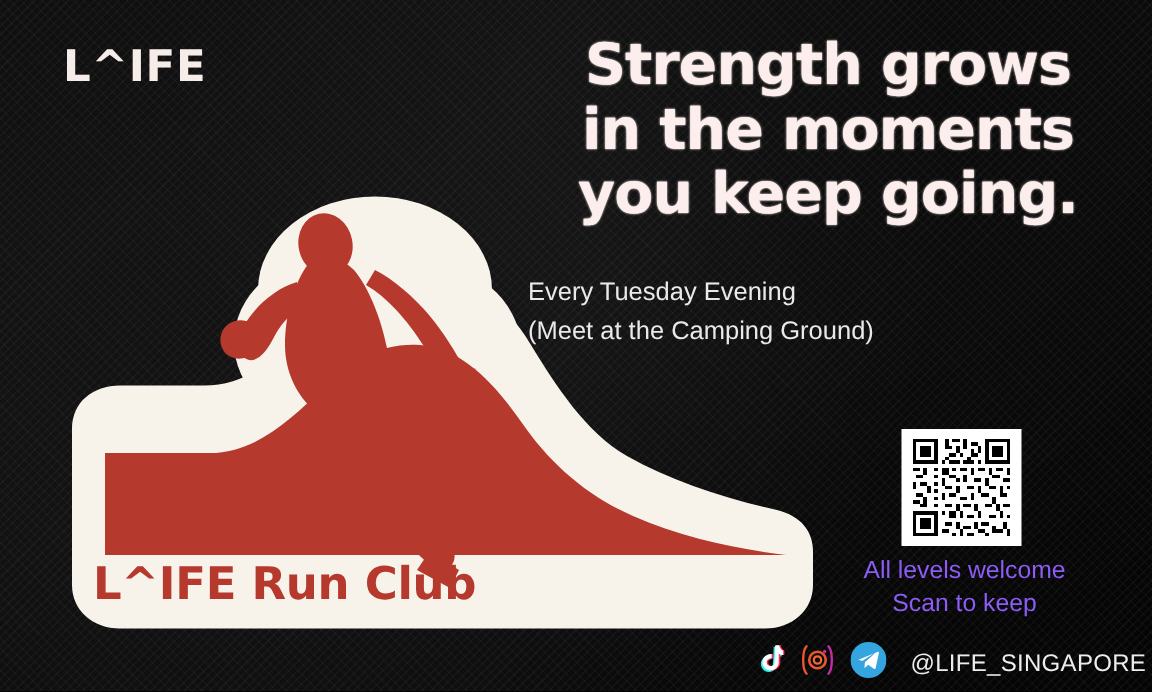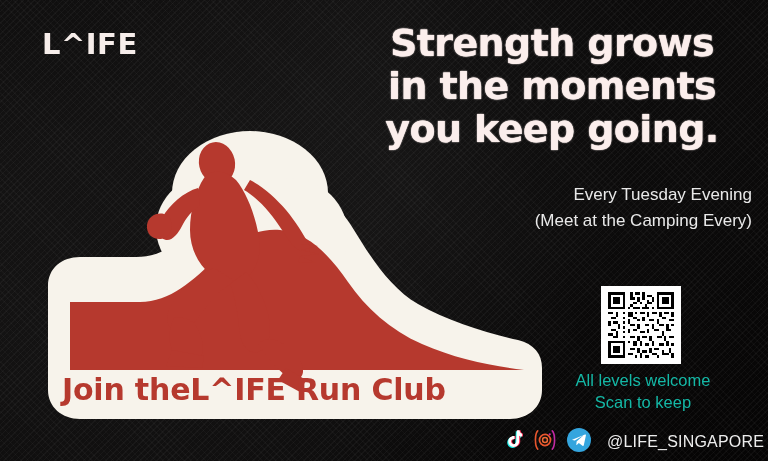--- a/index.html
+++ b/index.html
@@ -52,21 +52,21 @@
   }
   #headline .ln{display:block; white-space:nowrap;}
 
   
   #details{
     position:absolute;
     left:352px; top:182px; width:400px;
     color:#E9E9E9;
     font-size:17px;
     line-height:1.52;
-    text-align:right;
+    text-align:left;
   }
   #details .ln{display:block;}
 
   
   #illustration{
     position:absolute; left:18px; top:118px;
     width:530px; height:305px;
   }
   #illustration svg{display:block; width:100%; height:100%;}
 
@@ -90,21 +90,21 @@
   #qr-wrap{
     position:absolute; left:601px; top:286px;
     width:80px; height:78px;
     background:#fff; padding:4px; box-sizing:border-box;
   }
   #qr{ width:100%; height:100%; display:block; }
 
   #scan-text{
     position:absolute;
     left:548px; top:369px; width:190px;
-    color:#14b8a6;
+    color:#8b5cf6;
     font-size:16.5px;
     line-height:1.35;
     text-align:center;
   }
   #scan-text .ln{display:block;}
 
   
   #socials{
     position:absolute;
     left:504px; top:428px;
@@ -129,21 +129,21 @@
   <div id="headline">
     <span class="ln">Strength grows</span>
     <span class="ln">in the moments</span>
     <span class="ln">you keep going.</span>
   </div>
 
   <div id="logo">L^IFE</div>
 
   <div id="details">
     <span class="ln">Every Tuesday Evening</span>
-    <span class="ln">(Meet at the Camping Every)</span>
+    <span class="ln">(Meet at the Camping Ground)</span>
   </div>
 
   <div id="illustration">
     <svg viewBox="0 0 530 305" xmlns="http://www.w3.org/2000/svg">
 
       <path d="M30 168
                C30 150 44 139 62 139
                L118 139
                C150 139 168 118 188 96
                C206 76 228 62 258 62
@@ -230,21 +230,20 @@
                  C276 264 284 262 285 254
                  C286 245 278 236 268 228
                  C258 220 248 218 240 226 Z"></path>
 
         <path d="M268 250 L288 262 L282 274 L260 262 Z"></path>
       </g>
     </svg>
   </div>
 
   <div id="caption">
-    <span>Join the </span>
     <span class="strong">L^IFE Run Club</span>
   </div>
 
   <div id="qr-wrap">
     <svg id="qr" viewBox="0 0 29 29" shape-rendering="crispEdges" xmlns="http://www.w3.org/2000/svg">
       <rect width="29" height="29" fill="#ffffff"></rect>
       <g fill="#000000">
 
         <rect x="1" y="1" width="7" height="1"></rect>
           <rect x="1" y="7" width="7" height="1"></rect>

